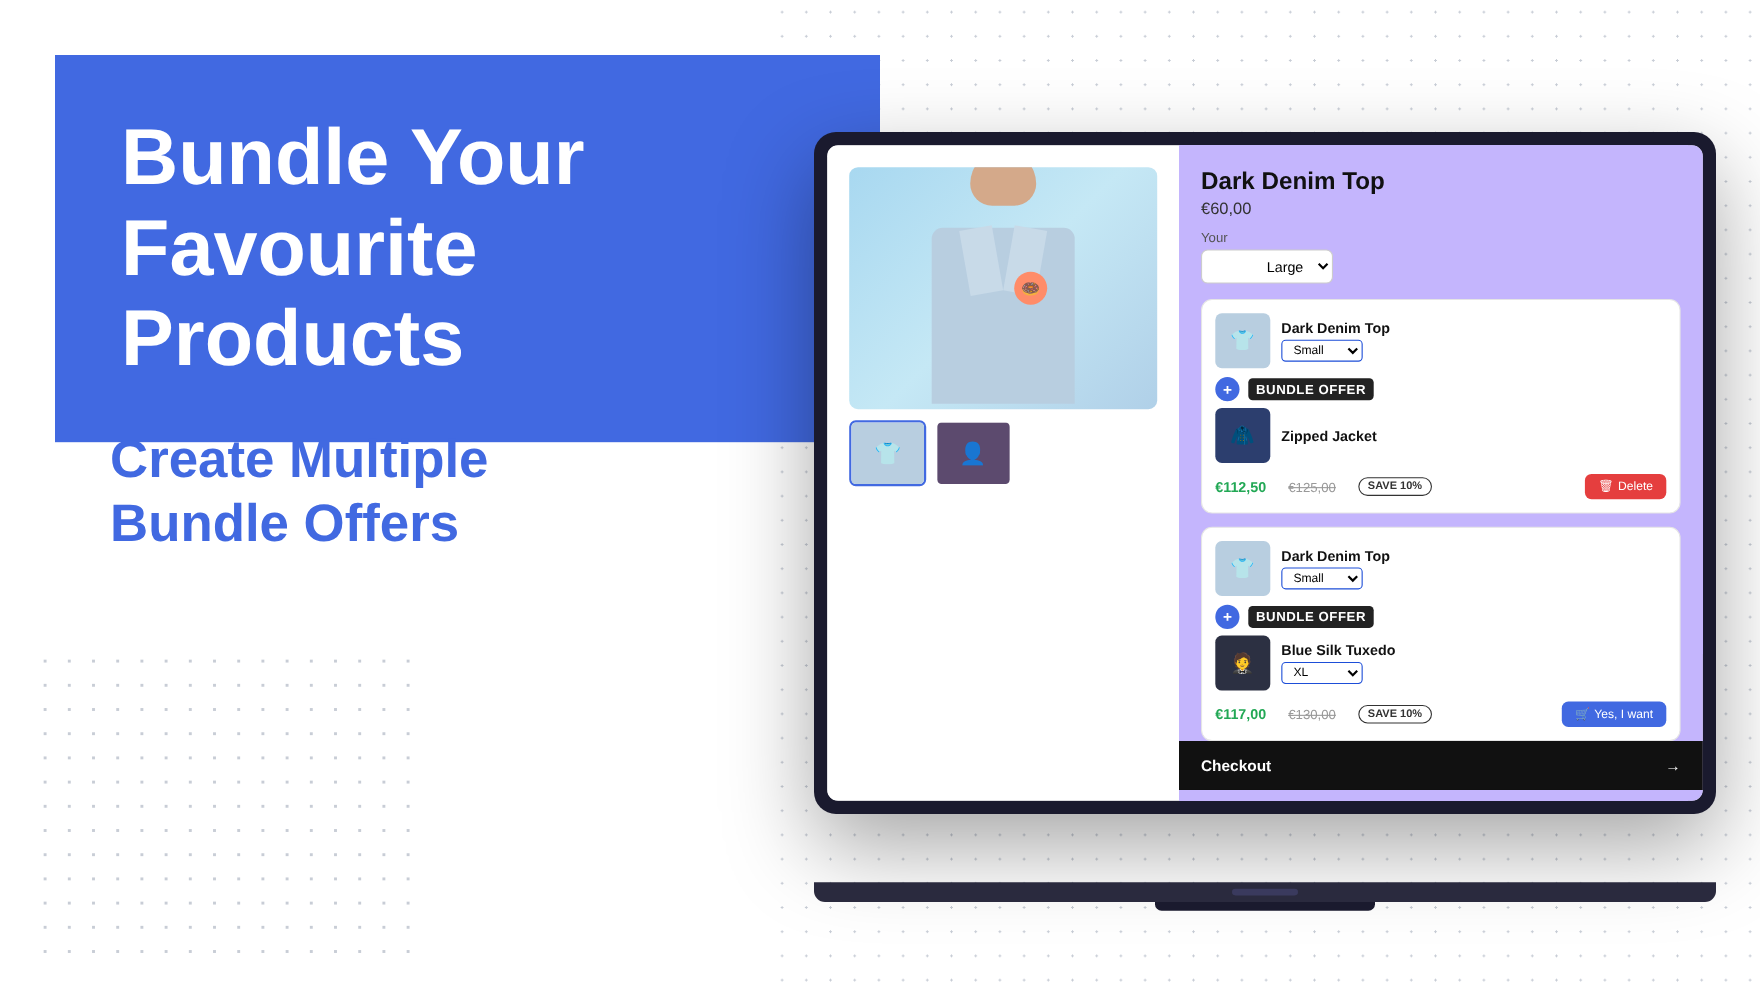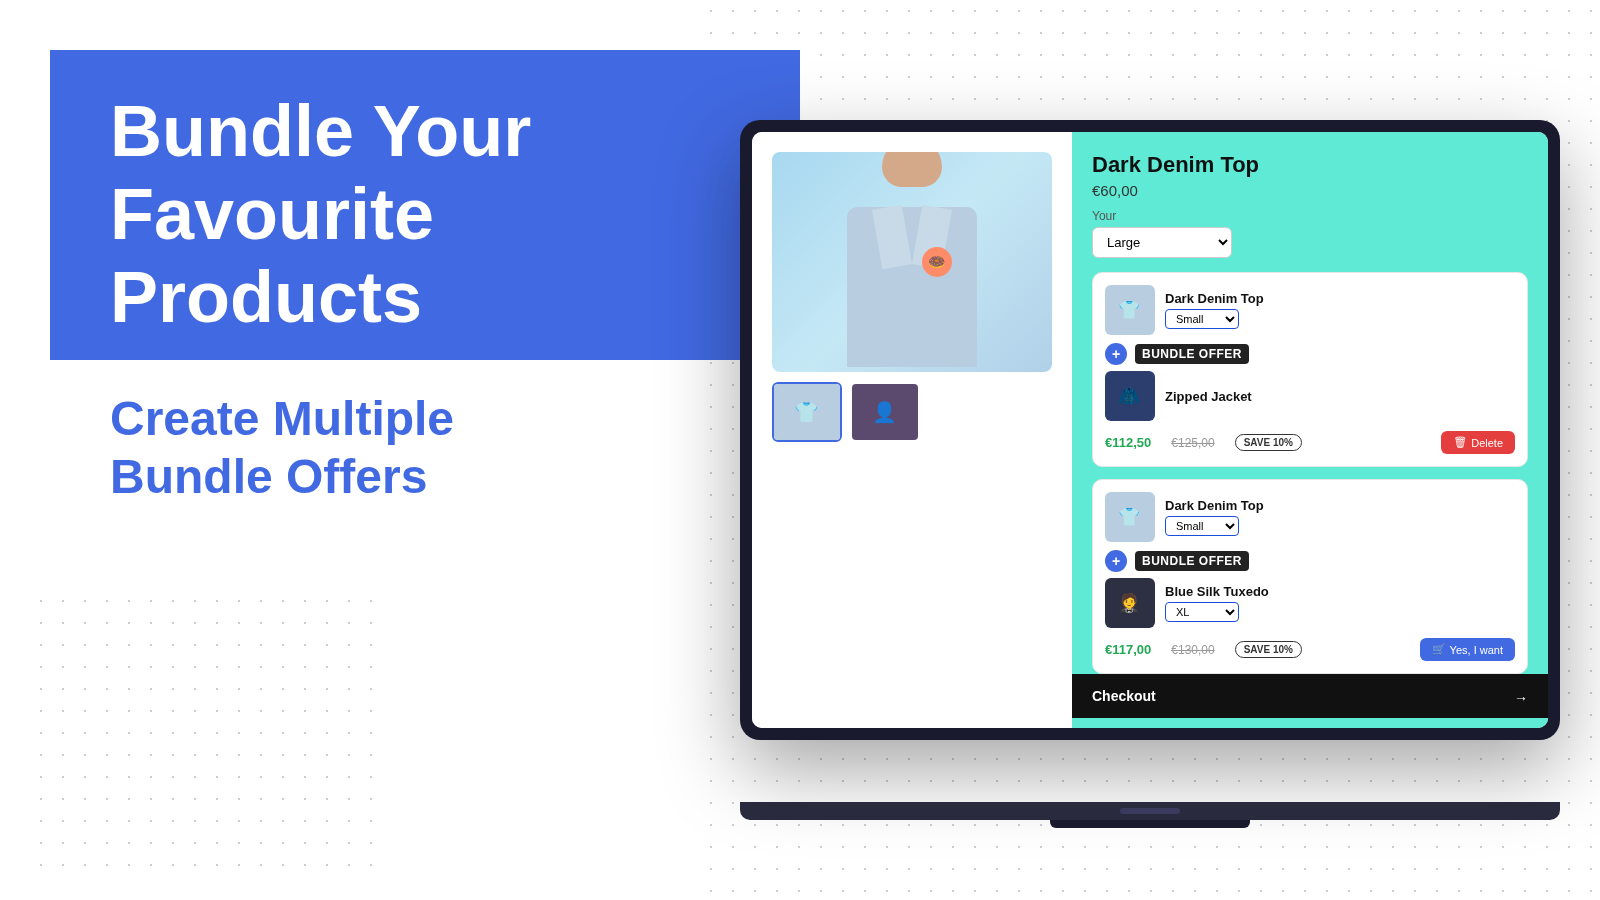--- a/index.html
+++ b/index.html
@@ -30,39 +30,40 @@
       left: 0;
       top: 0;
       width: 750px;
       height: 900px;
       z-index: 1;
     }
 
     .blue-box {
       background: #4169e1;
       width: 750px;
-      height: 310px;
+      height: 352px;
       position: absolute;
       top: 50px;
       left: 50px;
       display: flex;
+      align-items: center;
       padding: 40px 60px;
     }
 
     .hero-title {
       color: #ffffff;
       font-size: 72px;
       font-weight: 800;
       line-height: 1.15;
     }
 
     .subtitle {
       position: absolute;
       top: 390px;
-      left: 110px;
+      left: 100px;
       color: #4169e1;
       font-size: 48px;
       font-weight: 800;
       line-height: 1.2;
     }
 
     
     .dot-pattern-bottom {
       position: absolute;
       left: 30px;
@@ -224,21 +225,21 @@
 
     .thumb-img-2 {
       background: #5c4a6e;
     }
 
     
     .product-details {
       flex: 1;
       padding: 20px 20px 10px 20px;
       overflow-y: scroll;
-      background: #5eead4;
+      background: #c4b5fd;
     }
 
     .product-details::-webkit-scrollbar {
       width: 6px;
     }
     .product-details::-webkit-scrollbar-thumb {
       background: #ccc;
       border-radius: 3px;
     }
 
@@ -255,28 +256,29 @@
       margin-bottom: 10px;
     }
 
     .size-label {
       font-size: 12px;
       color: #555;
       margin-bottom: 4px;
     }
 
     .size-select {
-      width: 140px;
+      width: 120px;
       padding: 6px 10px;
       border: 1px solid #ccc;
       border-radius: 6px;
       font-size: 13px;
       margin-bottom: 14px;
       background: white;
       cursor: pointer;
+      text-align: right;
     }
 
     .bundle-deals-header {
       text-align: center;
       font-size: 13px;
       font-weight: 600;
       color: #333;
       margin-bottom: 12px;
       padding: 8px;
       background: #f8f8f8;

